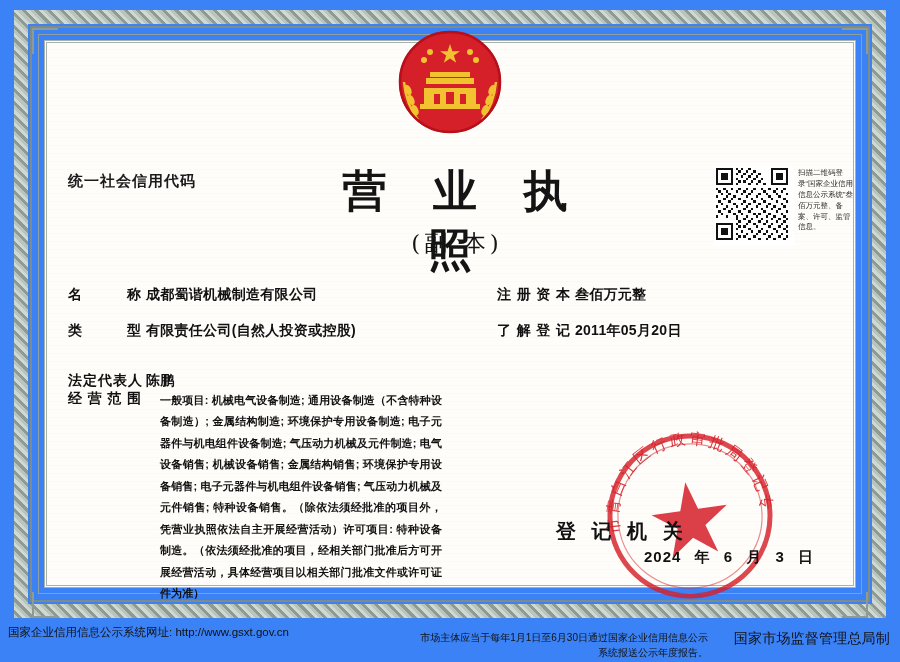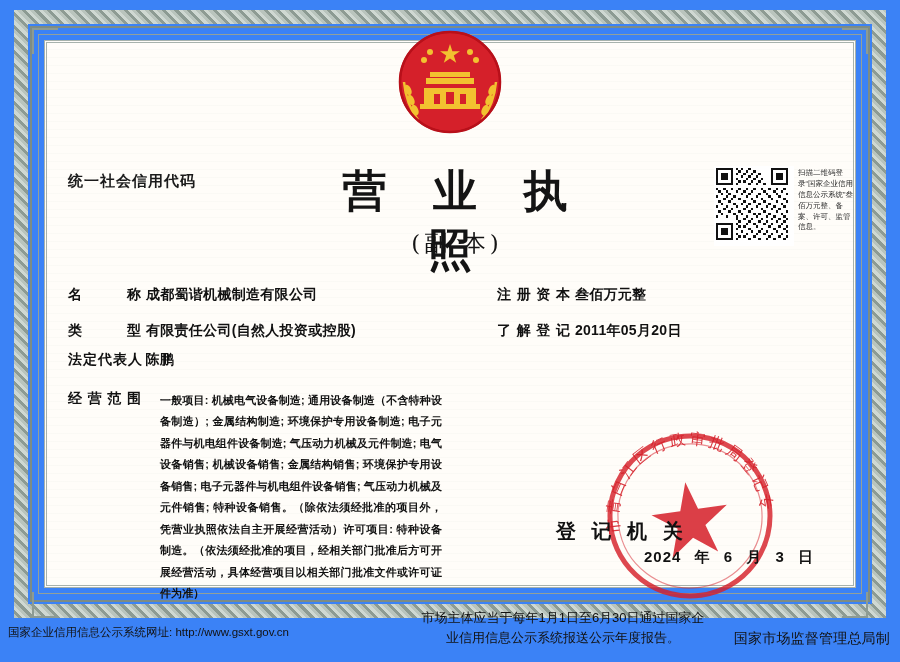--- a/index.html
+++ b/index.html
@@ -161,21 +161,21 @@
   .field .val {
     font-weight: bold;
     letter-spacing: 0.3px;
   }
   .lbl-2 { width: 74px; text-align: justify; text-align-last: justify; }
   .lbl-3 { width: 74px; text-align: justify; text-align-last: justify; }
   .lbl-4 { width: 74px; text-align: justify; text-align-last: justify; }
 
   .row-name  { left: 68px; top: 286px; }
   .row-type  { left: 68px; top: 322px; }
-  .row-rep   { left: 68px; top: 351px; font-family: Liberation Serif, serif; }
+  .row-rep   { left: 68px; top: 372px; }
   .row-scope { left: 68px; top: 390px; width: 380px; }
 
   .row-capital { left: 497px; top: 286px; }
   .row-date    { left: 497px; top: 322px; }
   .row-addr    { left: 497px; top: 356px; }
 
   .scope-text {
     position: absolute;
     left: 160px;
     top: 390px;
@@ -223,26 +223,26 @@
   .footer-left {
     position: absolute;
     left: 8px;
     bottom: 22px;
     font-size: 11.5px;
     color: #111;
   }
   .footer-mid {
     position: absolute;
     left: 418px;
-    bottom: 15px;
+    bottom: 2px;
     width: 290px;
-    font-size: 13px;
+    font-size: 10px;
     line-height: 1.5;
     color: #111;
-    text-align: center;
+    text-align: right;
   }
   .footer-right {
     position: absolute;
     right: 10px;
     bottom: 14px;
     font-size: 14px;
     color: #111;
     letter-spacing: 0.2px;
   }
 </style>

